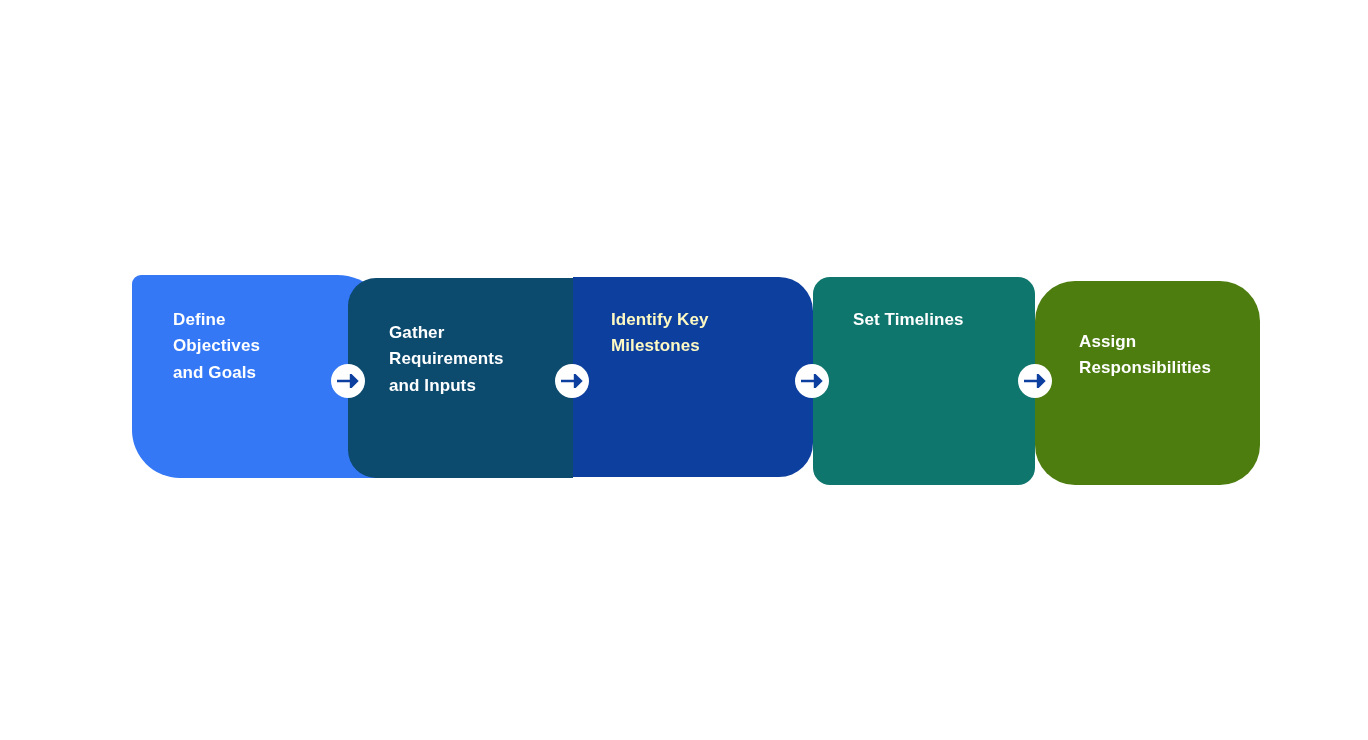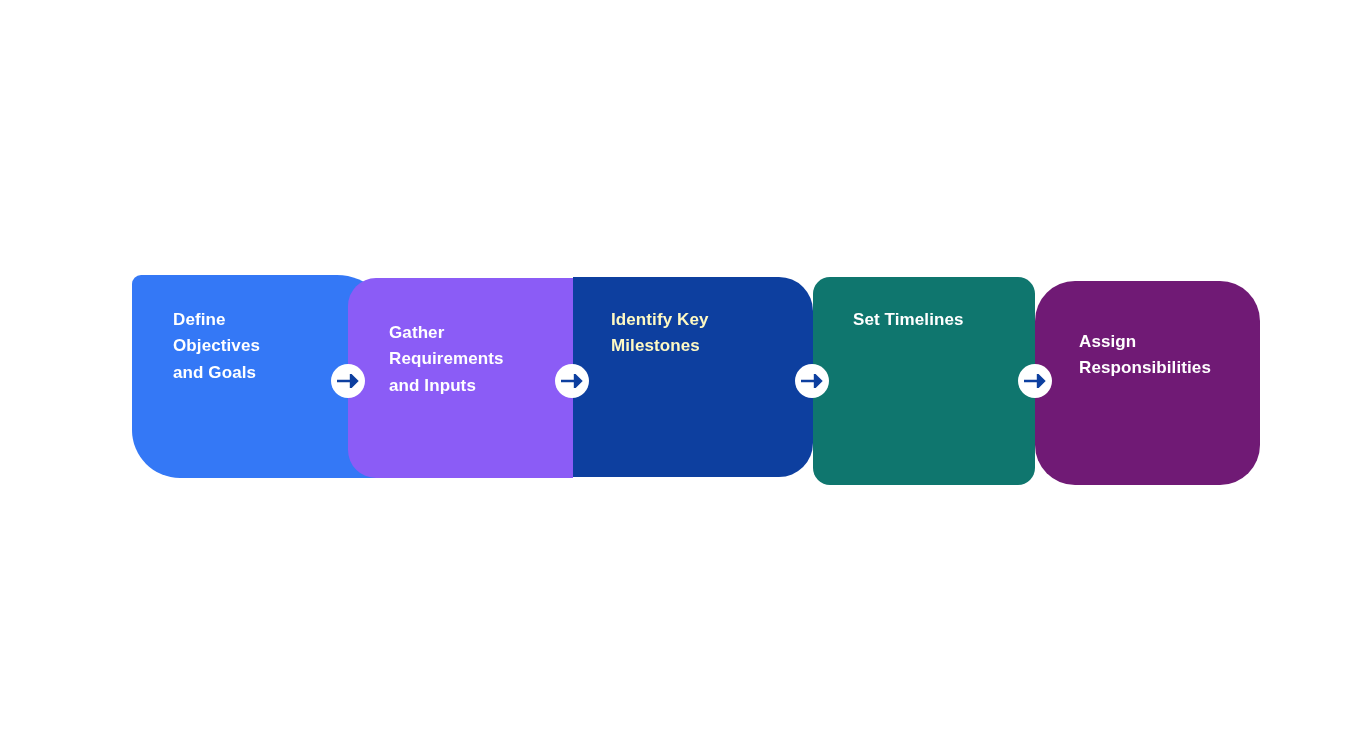--- a/index.html
+++ b/index.html
@@ -129,36 +129,36 @@
 <body style="background: rgb(255, 255, 255);">
 
 <div id="diagram-canvas">
 
   <div class="flow-card card-1" style="background: rgb(52, 120, 246);">
     <div class="flow-card-label" style="color: rgb(255, 255, 255);">Define
 Objectives
 and Goals</div>
   </div>
 
-  <div class="flow-card card-2" style="background: #8b5cf6;">
+  <div class="flow-card card-2" style="background: #0c4a6e;">
     <div class="flow-card-label" style="color: rgb(255, 255, 255);">Gather
 Requirements
 and Inputs</div>
   </div>
 
   <div class="flow-card card-3" style="background: rgb(13, 63, 159);">
     <div class="flow-card-label" style="color: #fef9c3;">Identify Key
 Milestones</div>
   </div>
 
   <div class="flow-card card-4" style="background: #0f766e; border-radius: 17px;">
     <div class="flow-card-label" style="color: rgb(255, 255, 255);">Set Timelines</div>
   </div>
 
-  <div class="flow-card card-5" style="background: #701a75;">
+  <div class="flow-card card-5" style="background: #4d7c0f;">
     <div class="flow-card-label" style="color: rgb(255, 255, 255);">Assign
 Responsibilities</div>
   </div>
 
   <div class="arrow-badge arrow-1" style="background: rgb(255, 255, 255); color: rgb(13, 63, 159);">
     <span>
       <svg width="22" height="14" viewBox="0 0 22 14" aria-hidden="true">
         <path class="arrow-path" d="M0 7 H15 M14 1 L20 7 L14 13 Z" fill="currentColor" stroke="currentColor" stroke-width="2.4" stroke-linecap="square" stroke-linejoin="miter"></path>
       </svg>
     </span>

